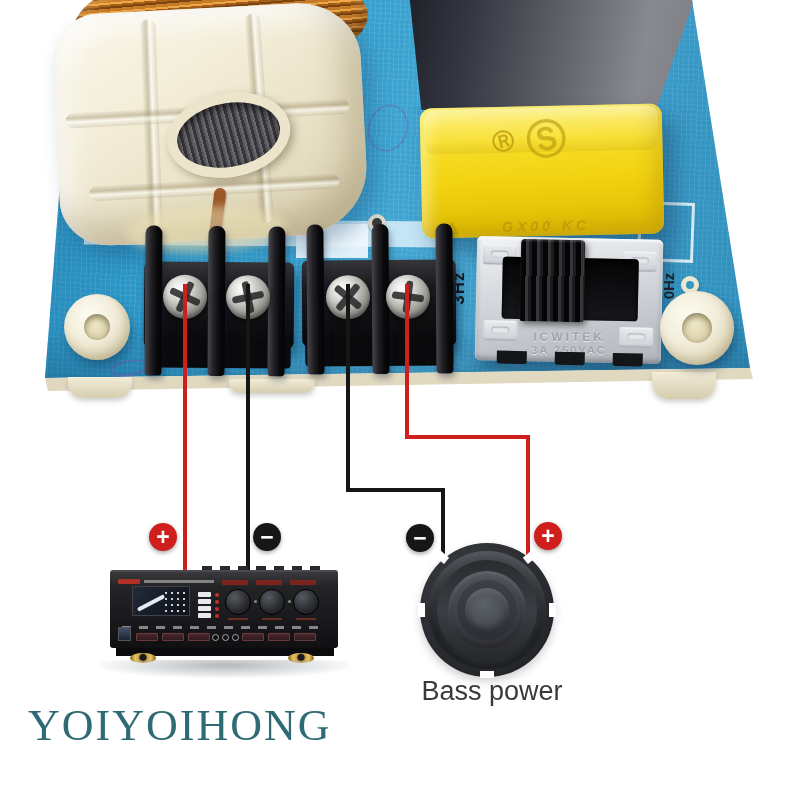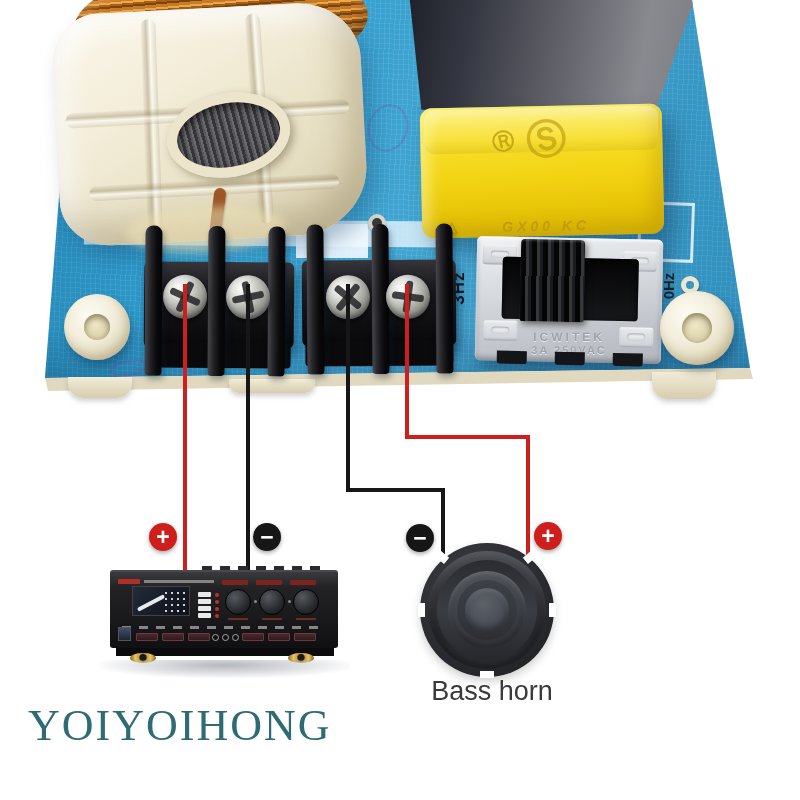--- a/index.html
+++ b/index.html
@@ -391,16 +391,16 @@
     <div class="s-cone"></div>
     <div class="s-cone2"></div>
     <div class="s-dome"></div>
     <div class="s-notch" style="left:16px;top:10px;width:12px;height:8px;transform:rotate(40deg);"></div>
     <div class="s-notch" style="left:104px;top:10px;width:12px;height:8px;transform:rotate(-40deg);"></div>
     <div class="s-notch" style="left:-2px;top:60px;width:7px;height:14px;"></div>
     <div class="s-notch" style="left:129px;top:60px;width:7px;height:14px;"></div>
     <div class="s-notch" style="left:60px;top:128px;width:14px;height:7px;"></div>
   </div>
 
-  <div class="caption cap-spk">Bass horn</div>
+  <div class="caption cap-spk">Bass power</div>
   <div class="watermark" style="color: rgb(46, 107, 116);">YOIYOIHONG</div>
 
 </div>
 
 </body></html>

